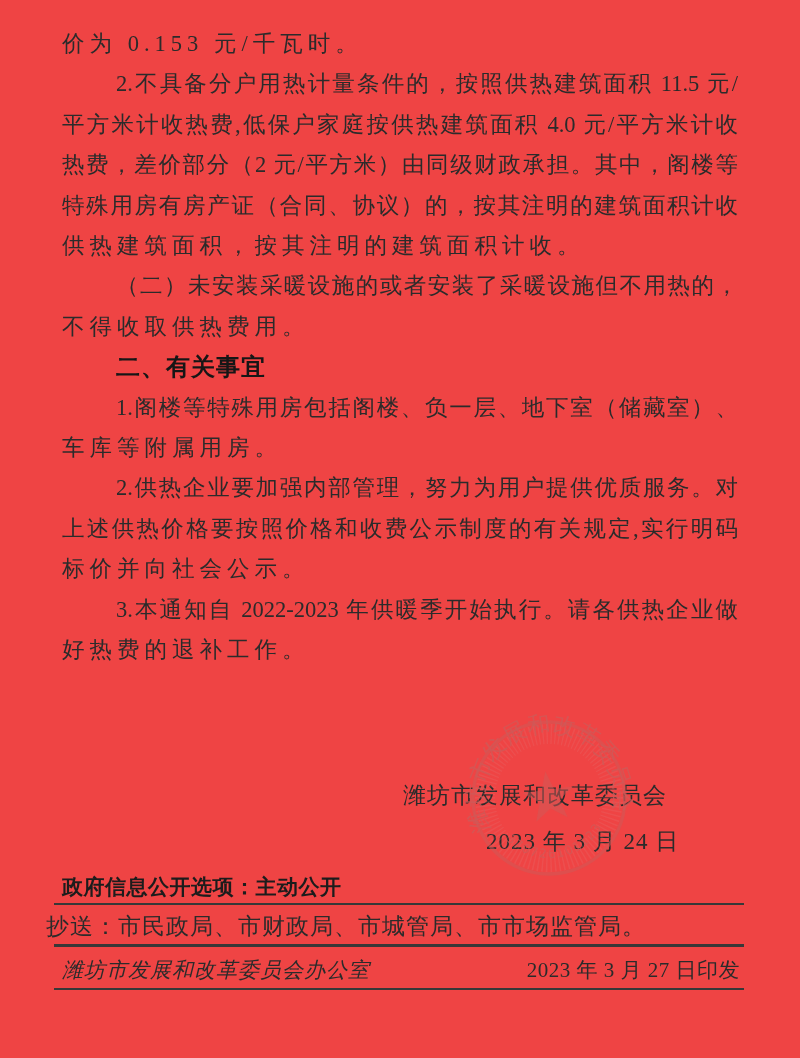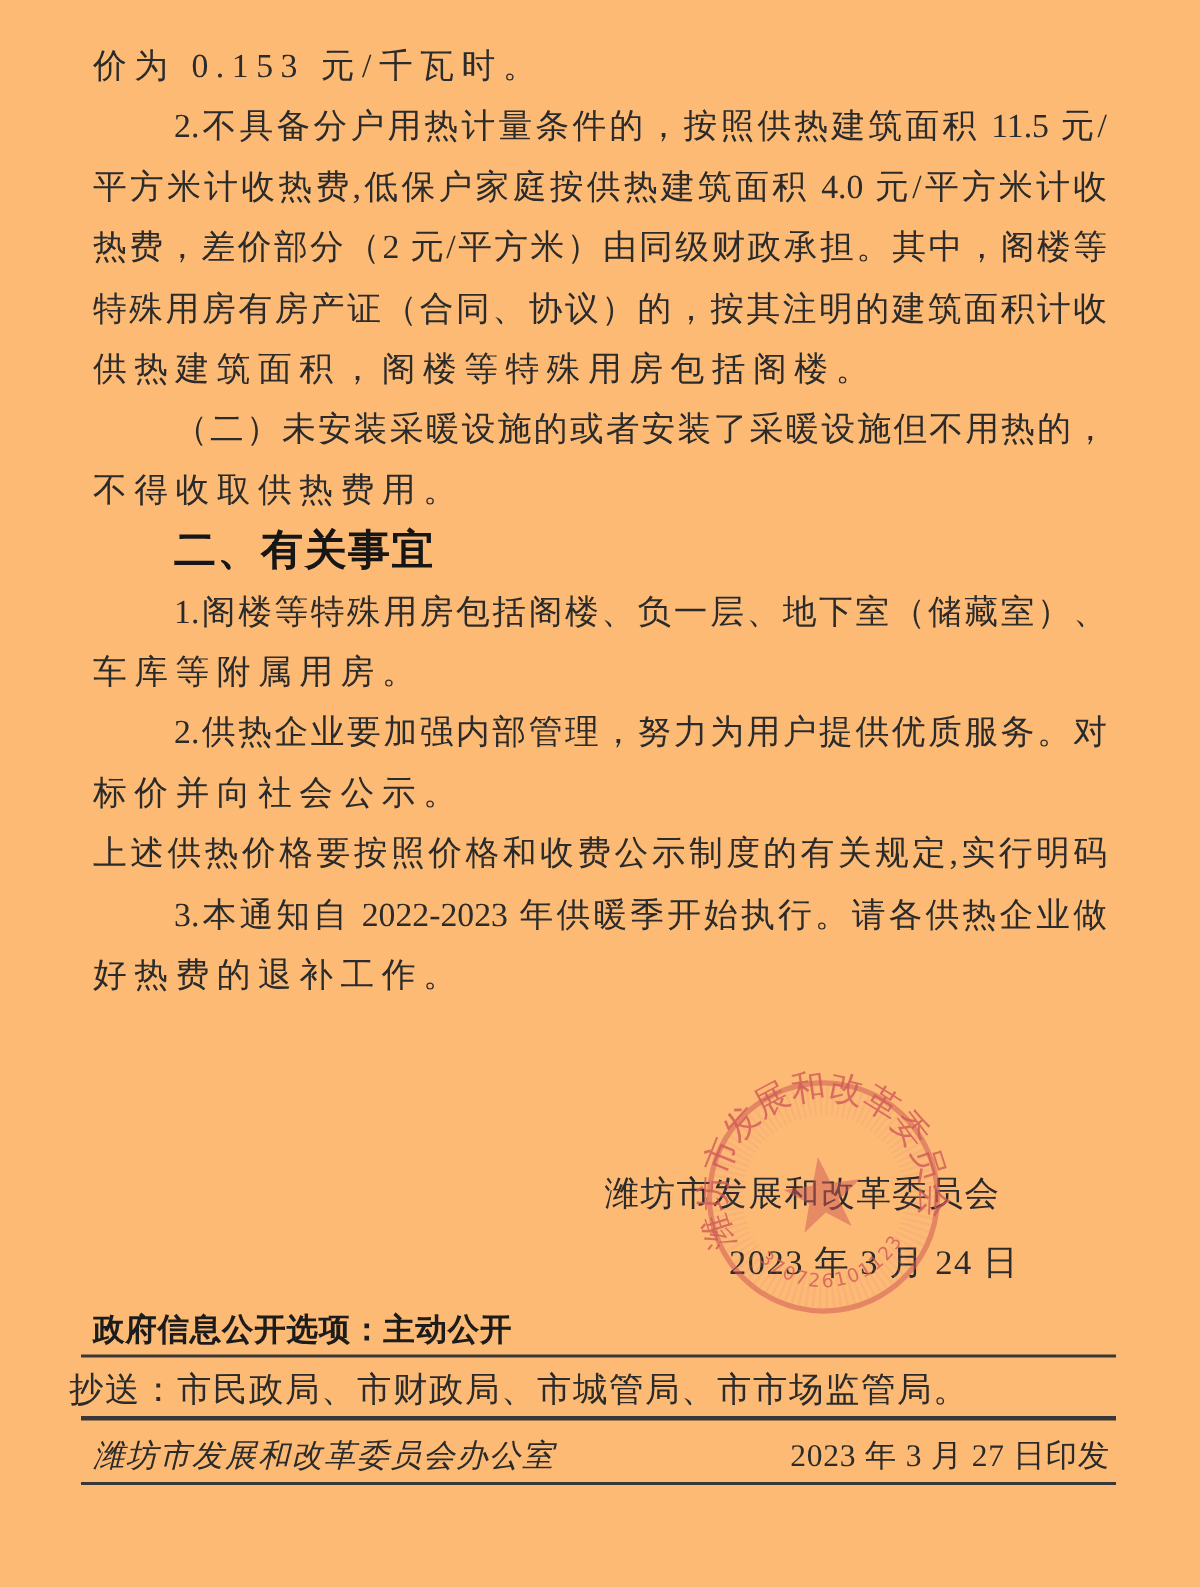--- a/index.html
+++ b/index.html
@@ -1,40 +1,40 @@
 <!DOCTYPE html>
 <html><head>
 <meta charset="utf-8">
 <style>
   html,body{margin:0;padding:0;background:#ffffff;}
   #page{
     position:relative;
     width:800px;height:1058px;
-    background:#fdba74;
+    background:#ef4444;
     overflow:hidden;
     font-family:"Liberation Serif","DejaVu Serif",serif;
   }
   
   #bodytext{
     position:absolute;left:62px;top:24px;width:676px;
   }
   .line{
     font-size:22.5px;
     line-height:40.4px;
     color:#2b2b2b;
     text-align:justify;
     white-space:normal;
   }
   .fill{ text-align-last:justify; }
   .end{ text-align-last:left; letter-spacing:5px; }
   .indent{ text-indent:54px; }
   .heading{
     font-family:"Liberation Sans","DejaVu Sans",sans-serif;
     font-weight:700;
-    font-size:28px;
+    font-size:24px;
     letter-spacing:1px;
     color:#161616;
     text-align:center;
     text-align-last:left;
   }
   
   .sig{
     position:absolute;
     font-size:23px;
     color:#2b2b2b;
@@ -73,29 +73,29 @@
 <body>
 
 <div id="page">
 
   <div id="bodytext">
     <div class="line end">价为 0.153 元/千瓦时。</div>
     <div class="line fill indent">2.不具备分户用热计量条件的，按照供热建筑面积 11.5 元/</div>
     <div class="line fill">平方米计收热费,低保户家庭按供热建筑面积 4.0 元/平方米计收</div>
     <div class="line fill">热费，差价部分（2 元/平方米）由同级财政承担。其中，阁楼等</div>
     <div class="line fill">特殊用房有房产证（合同、协议）的，按其注明的建筑面积计收</div>
-    <div class="line end">供热建筑面积，阁楼等特殊用房包括阁楼。</div>
+    <div class="line end">供热建筑面积，按其注明的建筑面积计收。</div>
     <div class="line fill indent">（二）未安装采暖设施的或者安装了采暖设施但不用热的，</div>
     <div class="line end">不得收取供热费用。</div>
     <div class="line heading indent">二、有关事宜</div>
     <div class="line fill indent">1.阁楼等特殊用房包括阁楼、负一层、地下室（储藏室）、</div>
     <div class="line end">车库等附属用房。</div>
     <div class="line fill indent">2.供热企业要加强内部管理，努力为用户提供优质服务。对</div>
+    <div class="line fill">上述供热价格要按照价格和收费公示制度的有关规定,实行明码</div>
     <div class="line end">标价并向社会公示。</div>
-    <div class="line fill">上述供热价格要按照价格和收费公示制度的有关规定,实行明码</div>
     <div class="line fill indent">3.本通知自 2022-2023 年供暖季开始执行。请各供热企业做</div>
     <div class="line end">好热费的退补工作。</div>
   </div>
 
   <div id="sig-org" class="sig">潍坊市发展和改革委员会</div>
   <div id="sig-date" class="sig">2023 年 3 月 24 日</div>
 
   <svg id="seal" width="170" height="170" viewBox="0 0 170 170">
     <g transform="rotate(-8 85 85)">
       <circle cx="85" cy="85" r="76" fill="none" stroke="#cf5a58" stroke-width="3.5" opacity="0.55"></circle>

